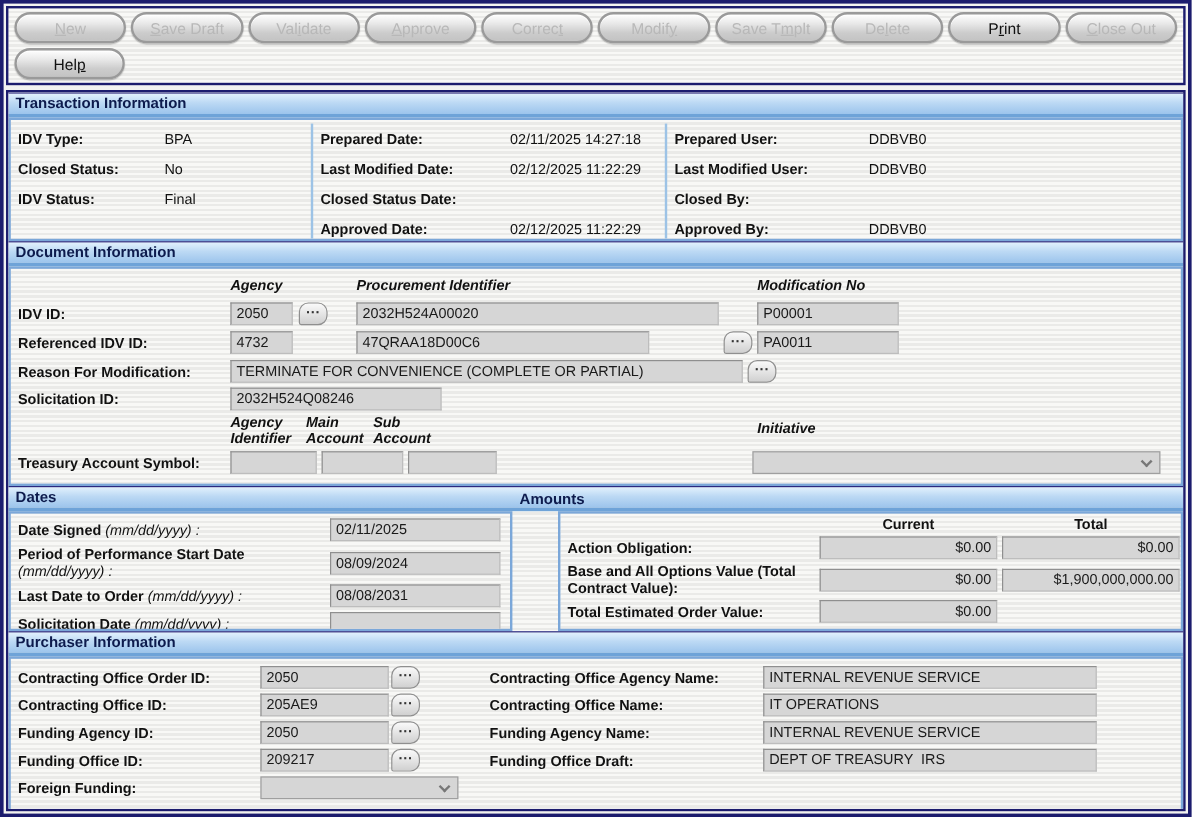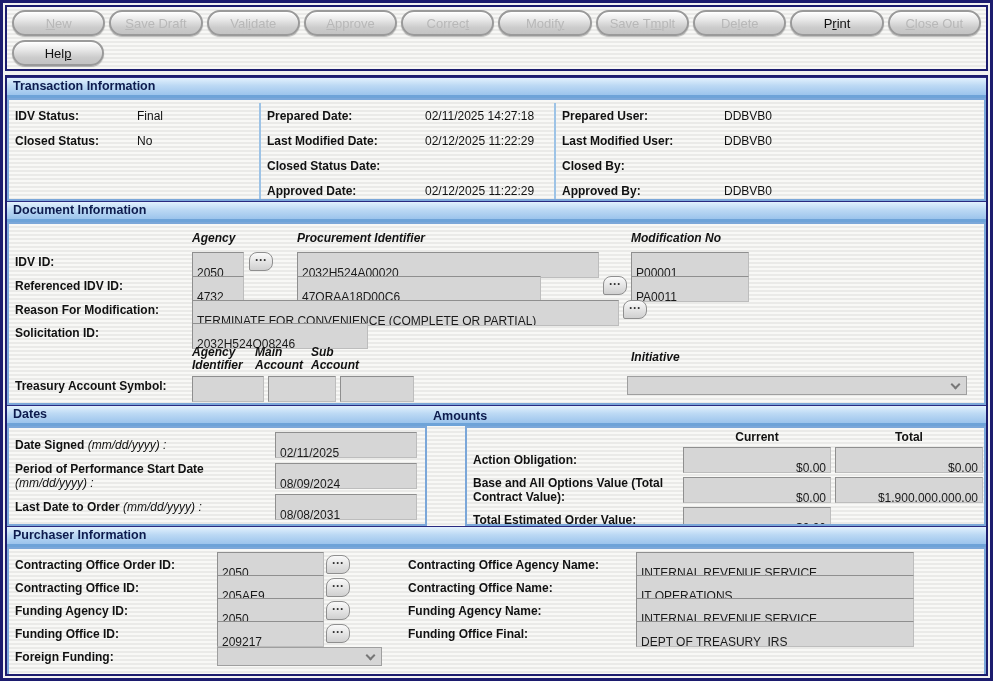--- a/index.html
+++ b/index.html
@@ -35,21 +35,21 @@
   .sec-hdr {
     position:relative; height:21px; line-height:17px; padding-left:6px;
     font-weight:bold; font-size:12.5px; color:#0d1b4d;
     background:linear-gradient(180deg,#e2f1fd 0%,#bcd9f4 45%,#9cc4ec 100%);
     border-top:1px solid #2a2a80; border-bottom:3px solid #6ea3d8;
   }
   .sbox { border:2px solid #7ba7d9; position:relative; overflow:hidden; }
   .lbl { font-weight:bold; }
   .field {
     background:#d6d6d6; border:1px solid #8f8f8f; border-bottom-color:#bdbdbd; border-right-color:#bdbdbd;
-    height:19px; line-height:17px; padding:12px 4px; font-size:12px; color:#1a1a1a;
+    height:19px; line-height:17px; padding:0 4px; font-size:12px; color:#1a1a1a;
     overflow:hidden; white-space:pre;
   }
   .dots {
     width:24px; height:19px; border-radius:8px 8px 8px 2px;
     border:1px solid #8f8f8f;
     background:linear-gradient(180deg,#fafafa,#d0d0d0);
     font-weight:bold; font-size:12px; line-height:15px; text-align:center; color:#333;
     cursor:pointer;
   }
   .dd {
@@ -122,26 +122,30 @@
   </div>
 
   <div class="content stripes">
 
     <div class="sec-hdr">
       <span>Transaction Information</span>
     </div>
     <div class="sbox tx-box stripes">
       <div class="tx-col tx-c1">
         <div class="frow">
+          <span class="lbl">IDV Type:</span>
+          <span>BPA</span>
+        </div>
+        <div class="frow">
+          <span class="lbl">Closed Status:</span>
+          <span>No</span>
+        </div>
+        <div class="frow">
           <span class="lbl">IDV Status:</span>
           <span>Final</span>
-        </div>
-        <div class="frow">
-          <span class="lbl">Closed Status:</span>
-          <span>No</span>
         </div>
       </div>
       <div class="tx-col tx-c2">
         <div class="frow">
           <span class="lbl">Prepared Date:</span>
           <span>02/11/2025 14:27:18</span>
         </div>
         <div class="frow">
           <span class="lbl">Last Modified Date:</span>
           <span>02/12/2025 11:22:29</span>
@@ -283,21 +287,21 @@
         <span class="pu-lbl">Funding Agency ID:</span>
         <div class="field pu-field">2050</div>
         <div class="dots pu-dots">···</div>
         <span class="pu-rlbl">Funding Agency Name:</span>
         <div class="field pu-rfield">INTERNAL REVENUE SERVICE</div>
       </div>
       <div class="pu-row">
         <span class="pu-lbl">Funding Office ID:</span>
         <div class="field pu-field">209217</div>
         <div class="dots pu-dots">···</div>
-        <span class="pu-rlbl">Funding Office Final:</span>
+        <span class="pu-rlbl">Funding Office Draft:</span>
         <div class="field pu-rfield">DEPT OF TREASURY  IRS</div>
       </div>
       <div class="pu-row">
         <span class="pu-lbl">Foreign Funding:</span>
         <div class="dd ff-dd">
           
           <span class="chev"></span>
         </div>
       </div>
     </div>

